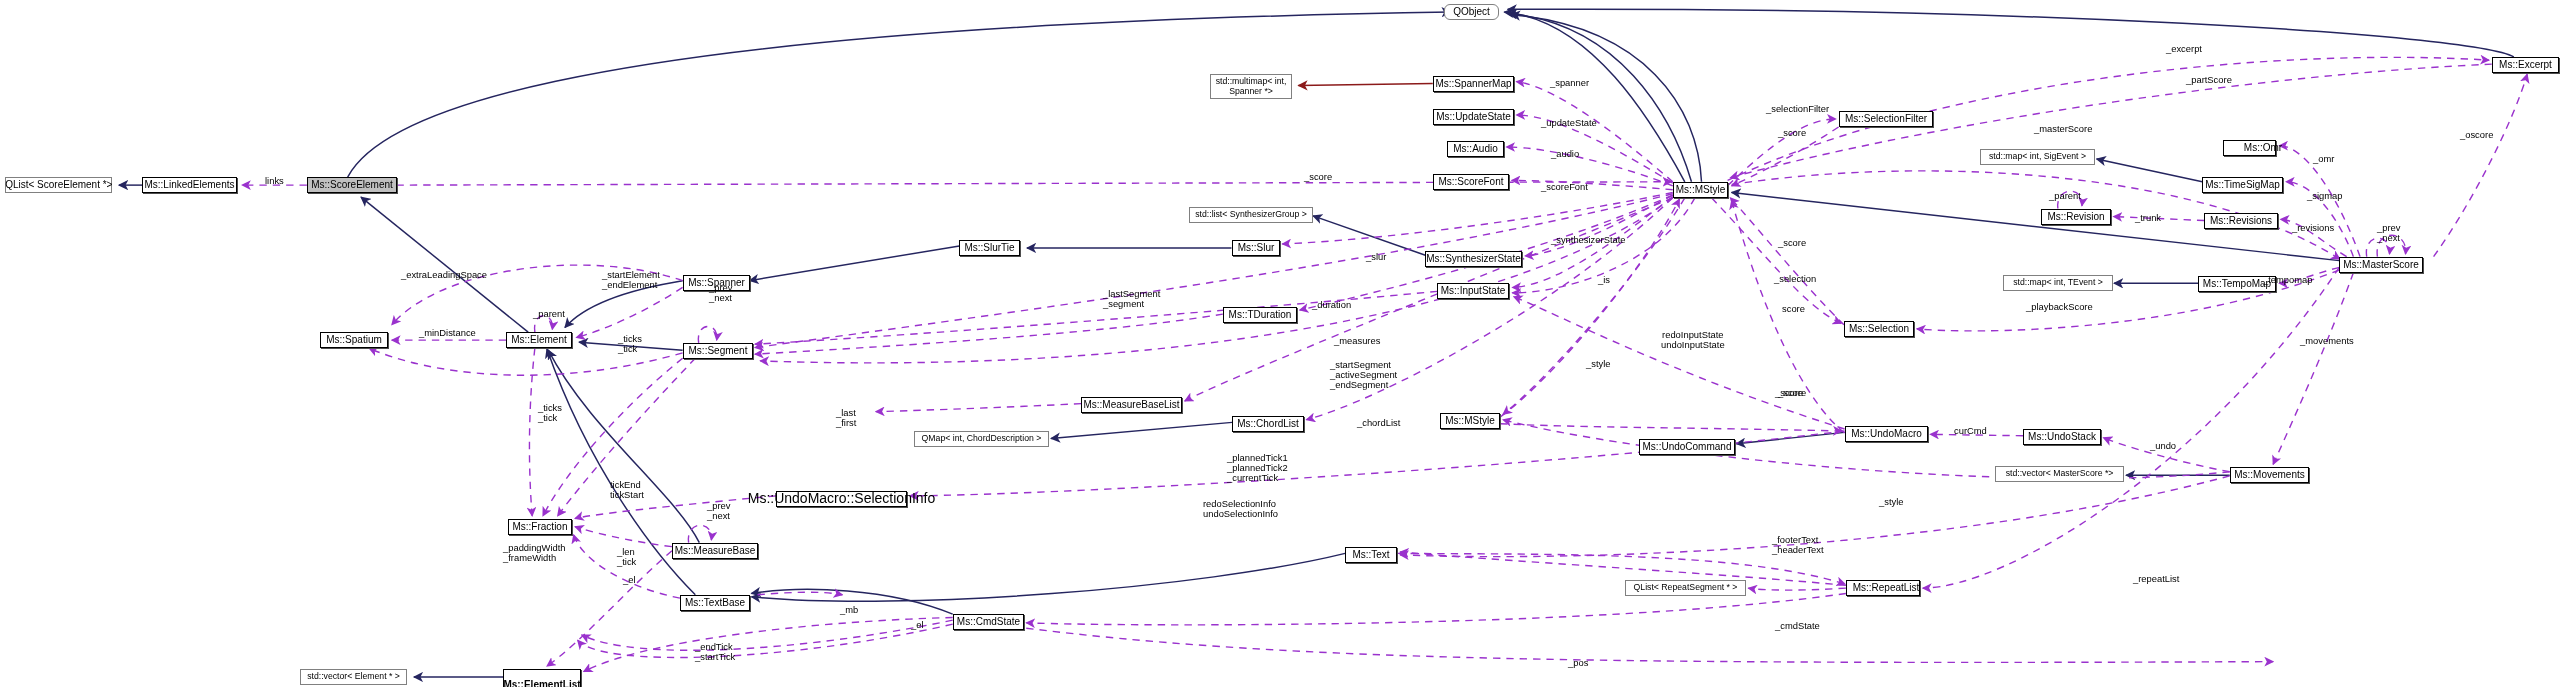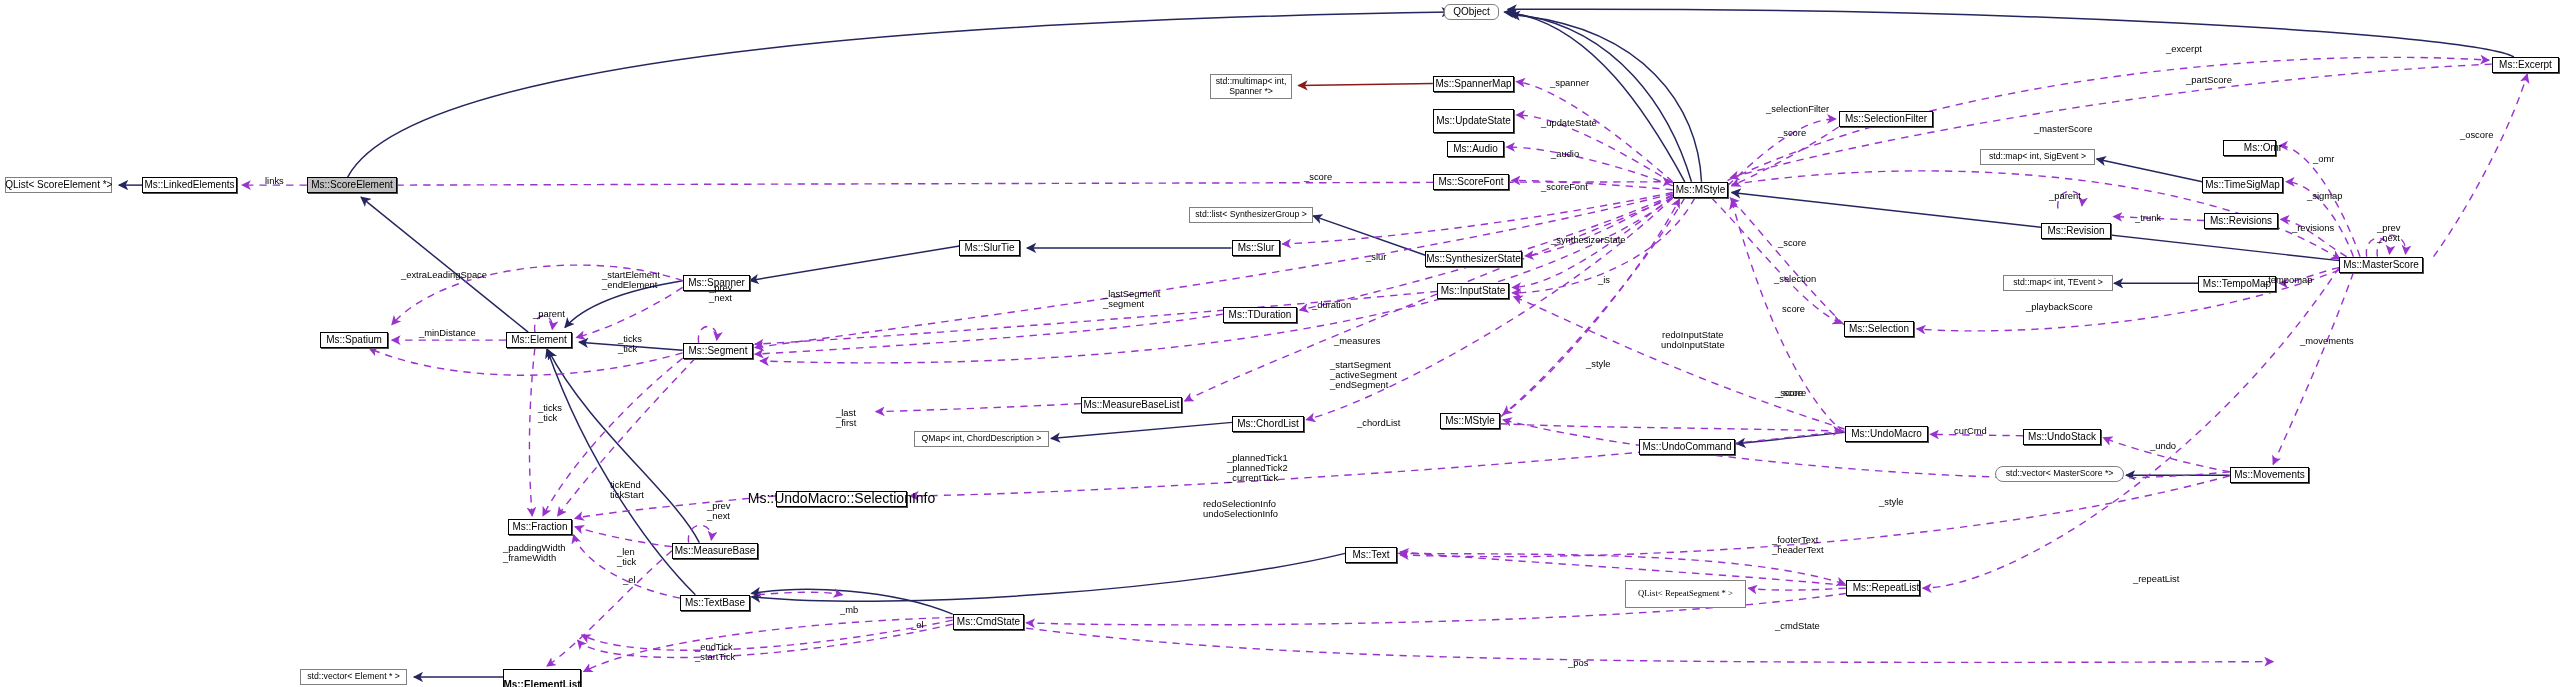--- a/index.html
+++ b/index.html
@@ -272,21 +272,21 @@
 
   <div class="node cls" style="left:683px;top:275px;width:67px;height:16px;">Ms::Spanner</div>
 
   <div class="node cls" style="left:683px;top:343px;width:70px;height:16px;">Ms::Segment</div>
 
   <div class="node helper" style="left:1210px;top:74px;width:82px;height:25.4px;font-size:8.7px;">std::multimap&lt; int,
 Spanner *&gt;</div>
 
   <div class="node cls" style="left:1433px;top:76px;width:81px;height:16px;">Ms::SpannerMap</div>
 
-  <div class="node cls" style="left:1433px;top:109px;width:81px;height:24px;">Ms::UpdateState</div>
+  <div class="node cls" style="left:1433px;top:109px;width:81px;height:16px;">Ms::UpdateState</div>
 
   <div class="node cls" style="left:1447px;top:141px;width:57px;height:16px;">Ms::Audio</div>
 
   <div class="node cls" style="left:1433px;top:174px;width:76px;height:16px;">Ms::ScoreFont</div>
 
   <div class="node helper" style="left:1189px;top:207px;width:124px;height:16px;font-size:8.7px;">std::list&lt; SynthesizerGroup &gt;</div>
 
   <div class="node cls" style="left:959px;top:240px;width:61px;height:16px;">Ms::SlurTie</div>
 
   <div class="node cls" style="left:1232px;top:240px;width:48px;height:16px;">Ms::Slur</div>
@@ -300,21 +300,21 @@
   <div class="node cls" style="left:1673px;top:182px;width:55px;height:16px;">Ms::MStyle</div>
 
   <div class="node cls" style="left:1839px;top:111px;width:94px;height:16px;">Ms::SelectionFilter</div>
 
   <div class="node helper" style="left:1980px;top:149px;width:115px;height:16px;font-size:8.7px;">std::map&lt; int, SigEvent &gt;</div>
 
   <div class="node cls" style="left:2223px;top:140px;width:53px;height:16px;padding-left:29px;">Ms::Omr</div>
 
   <div class="node cls" style="left:2202px;top:177px;width:81px;height:16px;">Ms::TimeSigMap</div>
 
-  <div class="node cls" style="left:2041px;top:209px;width:70px;height:16px;margin-top:14px;">Ms::Revision</div>
+  <div class="node cls" style="left:2041px;top:209px;width:70px;height:16px;">Ms::Revision</div>
 
   <div class="node cls" style="left:2204px;top:213px;width:74px;height:16px;">Ms::Revisions</div>
 
   <div class="node cls" style="left:2492px;top:57px;width:67px;height:16px;">Ms::Excerpt</div>
 
   <div class="node cls" style="left:2339px;top:257px;width:84px;height:16px;">Ms::MasterScore</div>
 
   <div class="node helper" style="left:2003px;top:275px;width:110px;height:16px;font-size:8.7px;">std::map&lt; int, TEvent &gt;</div>
 
   <div class="node cls" style="left:2198px;top:276px;width:78px;height:16px;">Ms::TempoMap</div>
@@ -328,37 +328,37 @@
   <div class="node cls" style="left:1440px;top:413px;width:60px;height:16px;">Ms::MStyle</div>
 
   <div class="node helper" style="left:914px;top:431px;width:135px;height:16px;font-size:8.7px;">QMap&lt; int, ChordDescription &gt;</div>
 
   <div class="node cls" style="left:1639px;top:439px;width:96px;height:16px;">Ms::UndoCommand</div>
 
   <div class="node cls" style="left:1845px;top:426px;width:83px;height:16px;">Ms::UndoMacro</div>
 
   <div class="node cls" style="left:2023px;top:429px;width:78px;height:16px;">Ms::UndoStack</div>
 
-  <div class="node helper" style="left:1995px;top:466px;width:129px;height:16px;font-size:8.7px;border-radius:8px;">std::vector&lt; MasterScore *&gt;</div>
+  <div class="node helper" style="left:1995px;top:466px;width:129px;height:16px;font-size:8.7px;">std::vector&lt; MasterScore *&gt;</div>
 
   <div class="node cls" style="left:2230px;top:467px;width:79px;height:16px;">Ms::Movements</div>
 
   <div class="node cls" style="left:776px;top:491px;width:131px;height:16px;font-size:14px;">Ms::UndoMacro::SelectionInfo</div>
 
   <div class="node cls" style="left:508px;top:519px;width:64px;height:16px;">Ms::Fraction</div>
 
   <div class="node cls" style="left:672px;top:543px;width:86px;height:16px;">Ms::MeasureBase</div>
 
   <div class="node cls" style="left:680px;top:595px;width:70px;height:16px;">Ms::TextBase</div>
 
   <div class="node cls" style="left:1345px;top:547px;width:52px;height:16px;">Ms::Text</div>
 
   <div class="node cls" style="left:953px;top:614px;width:71px;height:16px;">Ms::CmdState</div>
 
-  <div class="node helper" style="left:1625px;top:580px;width:121px;height:28px;font-size:8.7px;font-family:Liberation Serif, serif;">QList&lt; RepeatSegment * &gt;</div>
+  <div class="node helper" style="left:1625px;top:580px;width:121px;height:16px;font-size:8.7px;">QList&lt; RepeatSegment * &gt;</div>
 
   <div class="node cls" style="left:1846px;top:580px;width:74px;height:16px;padding-left:8px;">Ms::RepeatList</div>
 
   <div class="node helper" style="left:300px;top:669px;width:107px;height:16px;font-size:8.7px;">std::vector&lt; Element * &gt;</div>
 
   <div class="node cls" style="left:503px;top:669px;width:78px;height:32px;font-weight:bold;">Ms::ElementList</div>
 
   <div class="node helper" style="left:1444px;top:4px;width:55px;height:16px;border-radius:6px;">QObject</div>
 
   <div class="edge-label" style="left:265px;top:176px;">links</div>

